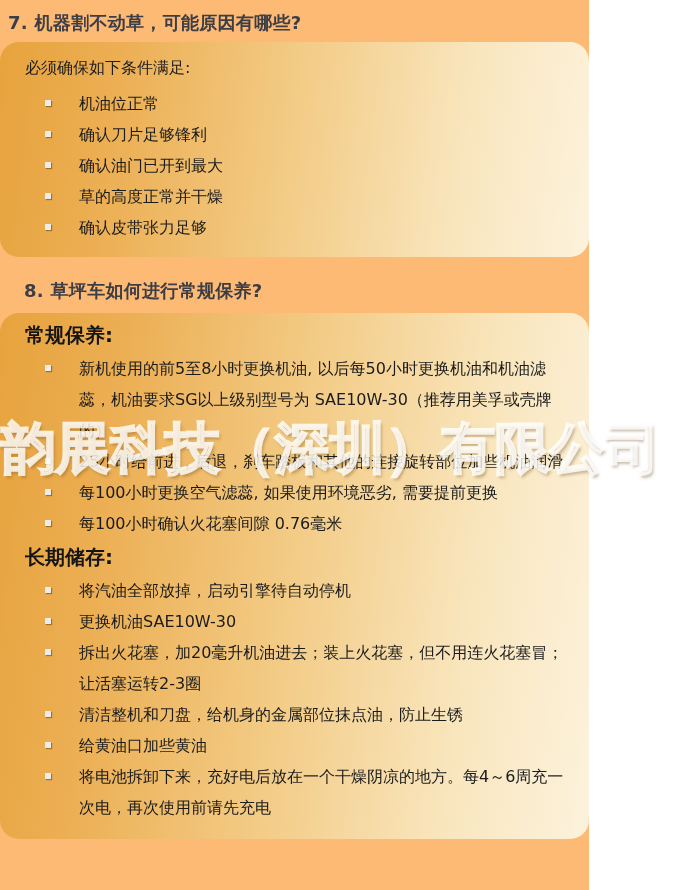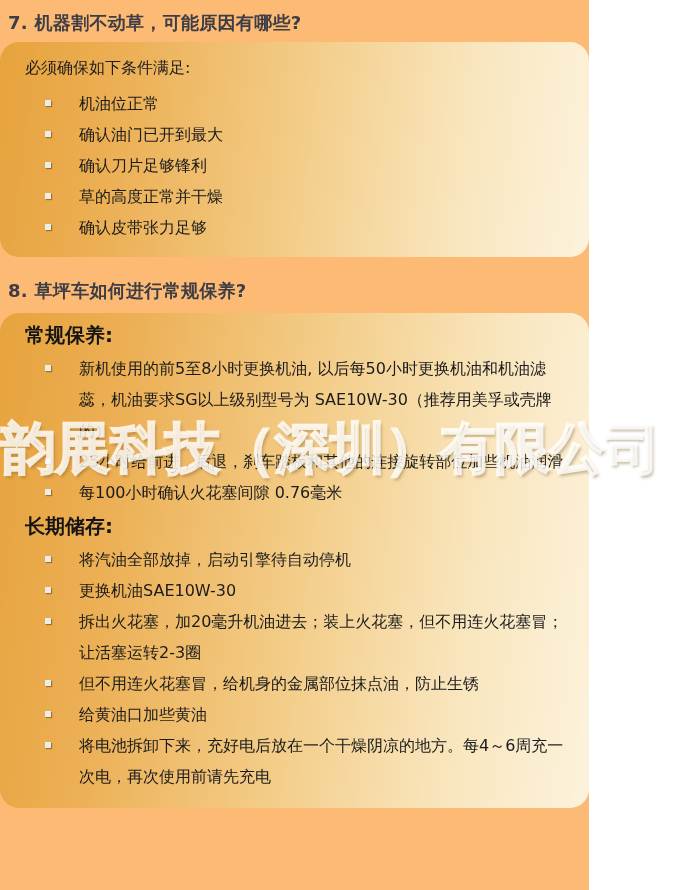--- a/index.html
+++ b/index.html
@@ -7,21 +7,21 @@
     width:676px;height:890px;overflow:hidden;background:#ffffff;
     font-family:"DejaVu Sans","Liberation Sans",sans-serif;
   }
   .page{position:relative;width:589px;height:890px;background:#fdba74;}
 
   .q-title{
     margin:0;padding:13px 10px 9px 8px;
     font-size:18px;font-weight:bold;color:#3d3d46;
     letter-spacing:0.3px;line-height:20px;
   }
-  .q-title.second{padding-top:24px;padding-bottom:12px;}
+  .q-title.second{padding-top:24px;padding-bottom:12px;margin-left:16px;}
 
   .panel{
     background:linear-gradient(97deg,
       #E7A33D 0%, #ECAF54 20%, #F3CC87 50%, #F9E6BE 78%, #FCF2DC 100%);
     padding:14px 22px 14px 25px;
     border-radius:19px;
   }
   .panel.second{padding:12px 22px 16px 25px;}
 
   .intro{
@@ -65,25 +65,25 @@
 
   <div class="panel">
     <p class="intro">必须确保如下条件满足:</p>
     <ul class="blist">
       <li>
         <span class="sq"></span>
         <span class="li-text">机油位正常</span>
       </li>
       <li>
         <span class="sq"></span>
-        <span class="li-text">确认油门已开到最大</span>
+        <span class="li-text">确认刀片足够锋利</span>
       </li>
       <li>
         <span class="sq"></span>
-        <span class="li-text">确认刀片足够锋利</span>
+        <span class="li-text">确认油门已开到最大</span>
       </li>
       <li>
         <span class="sq"></span>
         <span class="li-text">草的高度正常并干燥</span>
       </li>
       <li>
         <span class="sq"></span>
         <span class="li-text">确认皮带张力足够</span>
       </li>
     </ul>
@@ -97,41 +97,45 @@
       <li>
         <span class="sq"></span>
         <span class="li-text">新机使用的前5至8小时更换机油, 以后每50小时更换机油和机油滤蕊，机油要求SG以上级别型号为 SAE10W-30（推荐用美孚或壳牌的）</span>
       </li>
       <li>
         <span class="sq"></span>
         <span class="li-text">25小时给前进，后退，刹车踏板和其他的连接旋转部位加些机油润滑</span>
       </li>
       <li>
         <span class="sq"></span>
+        <span class="li-text">每100小时更换空气滤蕊, 如果使用环境恶劣, 需要提前更换</span>
+      </li>
+      <li>
+        <span class="sq"></span>
         <span class="li-text">每100小时确认火花塞间隙 0.76毫米</span>
       </li>
     </ul>
 
     <p class="bold-label storage">长期储存:</p>
     <ul class="blist">
       <li>
         <span class="sq"></span>
         <span class="li-text">将汽油全部放掉，启动引擎待自动停机</span>
       </li>
       <li>
         <span class="sq"></span>
         <span class="li-text">更换机油SAE10W-30</span>
       </li>
       <li>
         <span class="sq"></span>
         <span class="li-text">拆出火花塞，加20毫升机油进去；装上火花塞，但不用连火花塞冒；让活塞运转2-3圈</span>
       </li>
       <li>
         <span class="sq"></span>
-        <span class="li-text">但不用连火花塞冒，给机身的金属部位抹点油，防止生锈</span>
+        <span class="li-text">清洁整机和刀盘，给机身的金属部位抹点油，防止生锈</span>
       </li>
       <li>
         <span class="sq"></span>
         <span class="li-text">给黄油口加些黄油</span>
       </li>
       <li>
         <span class="sq"></span>
         <span class="li-text">将电池拆卸下来，充好电后放在一个干燥阴凉的地方。每4～6周充一次电，再次使用前请先充电</span>
       </li>
     </ul>

